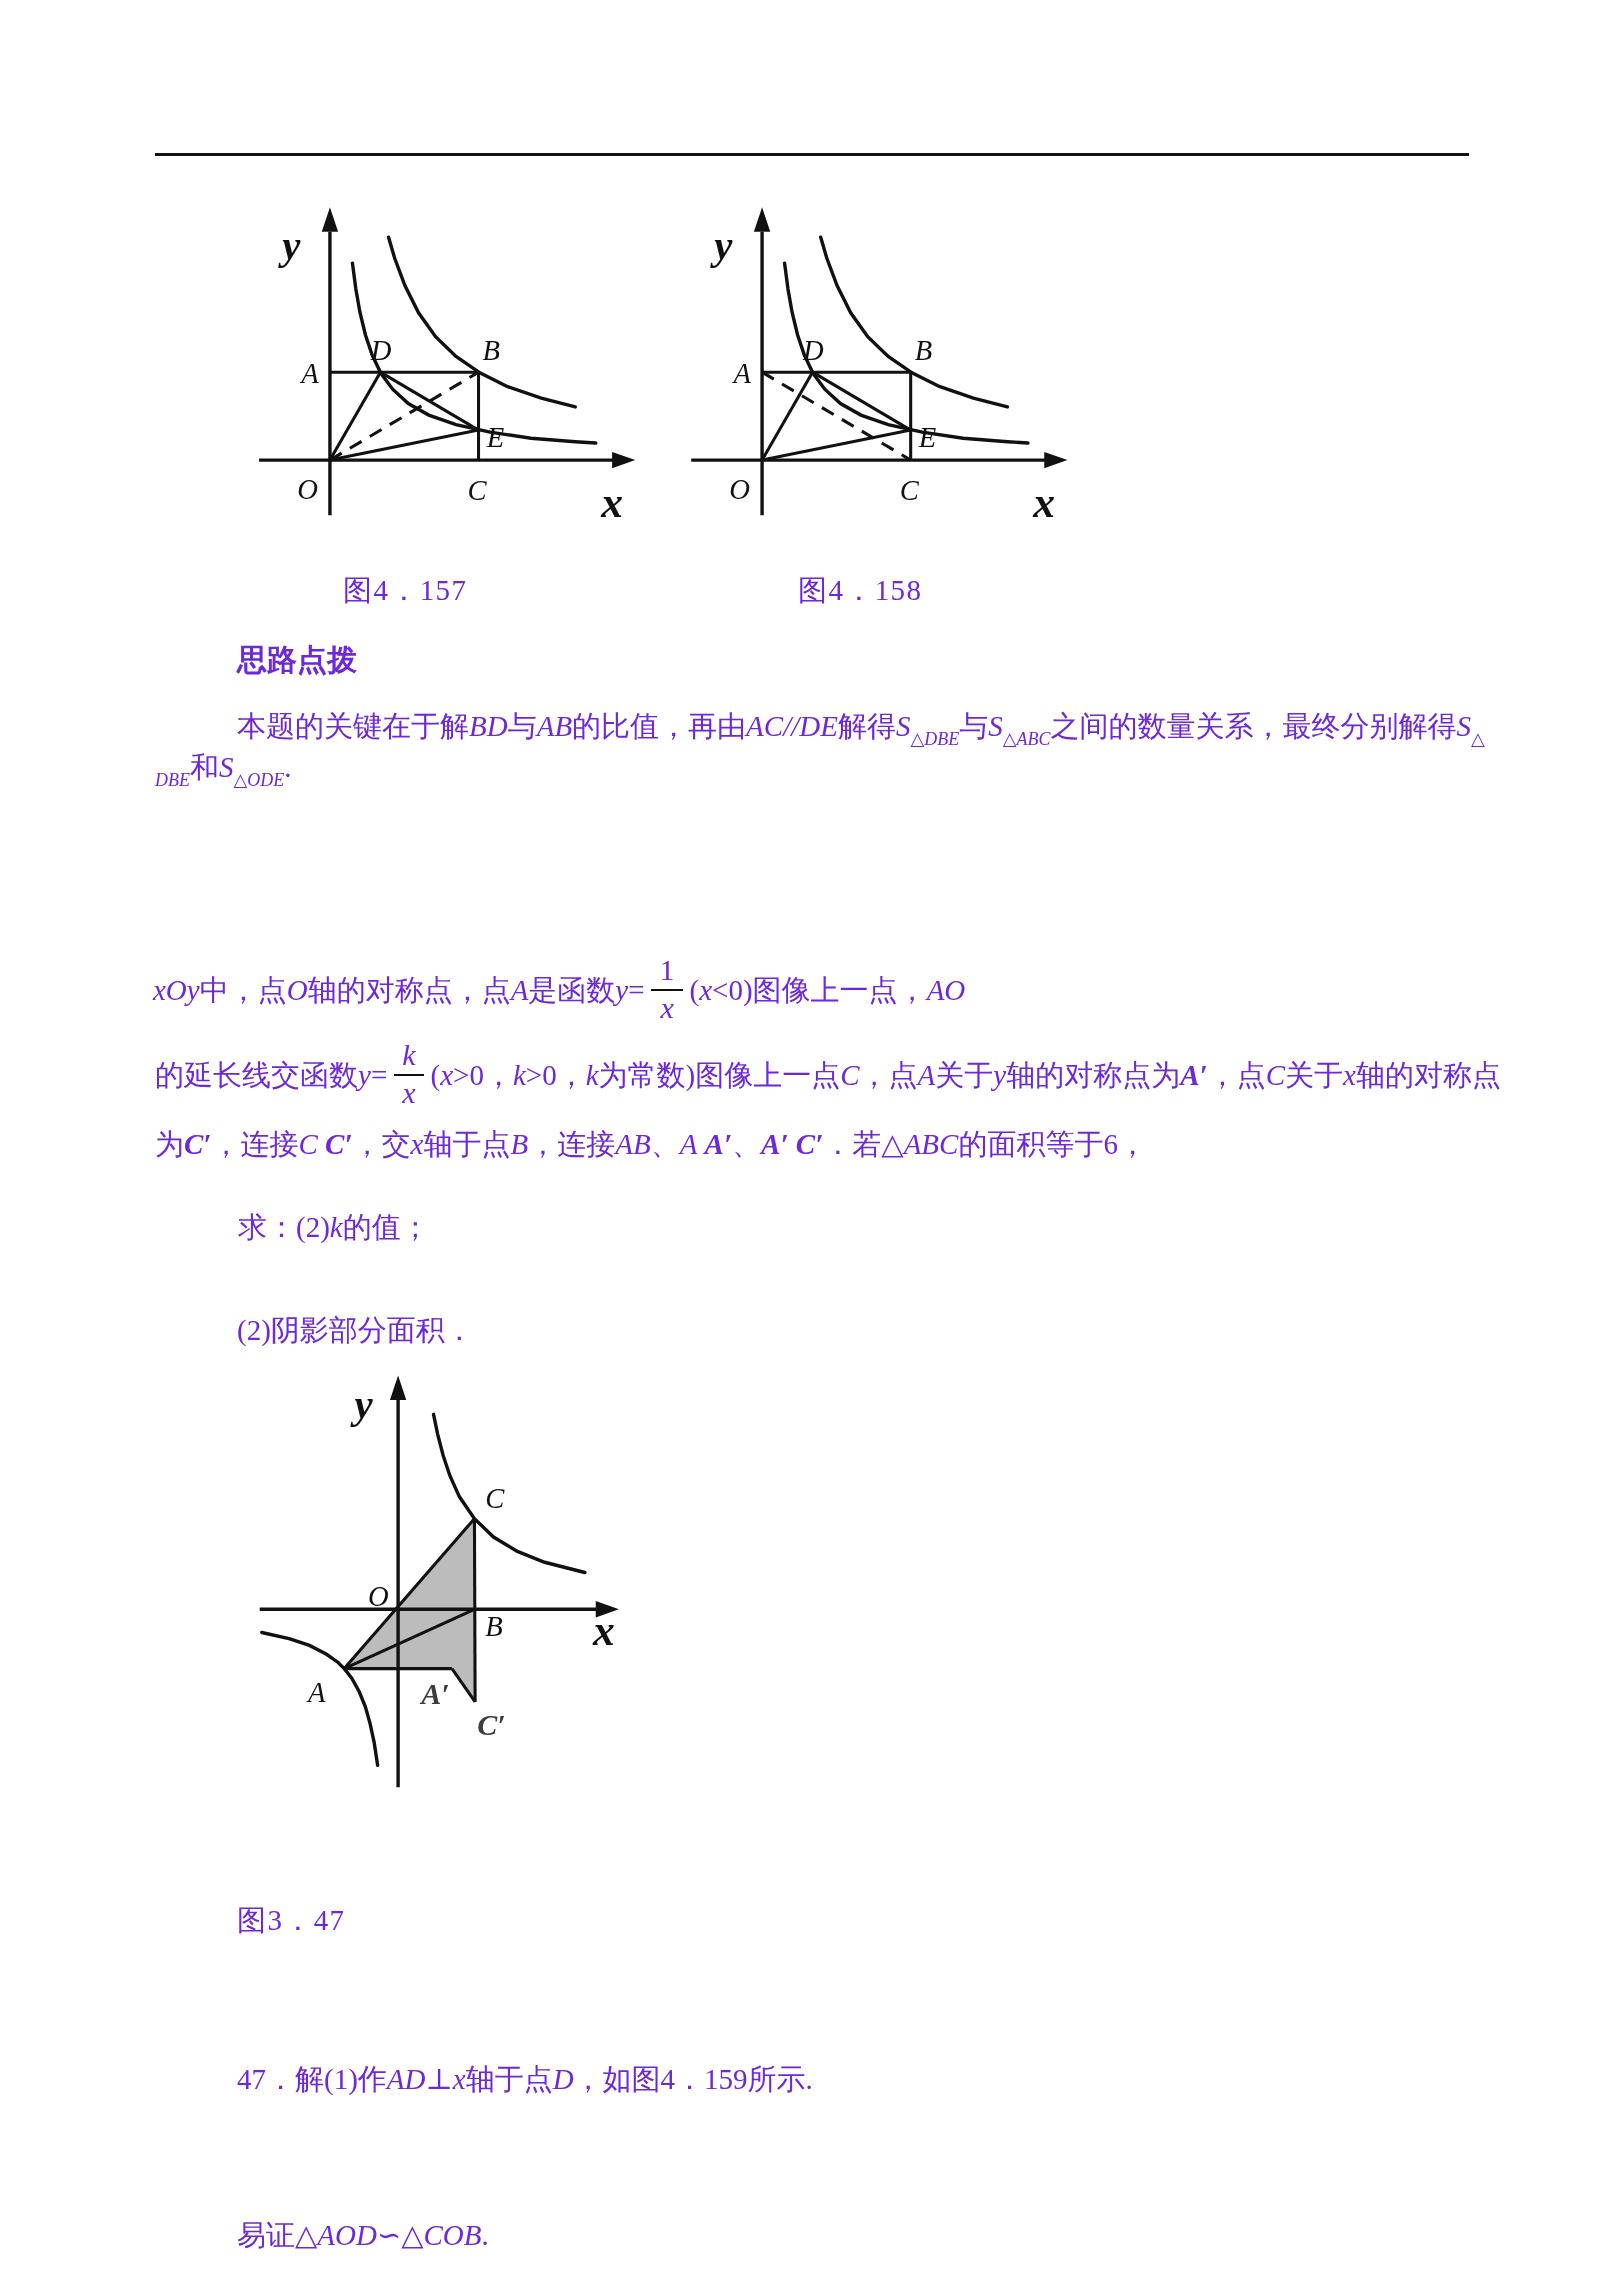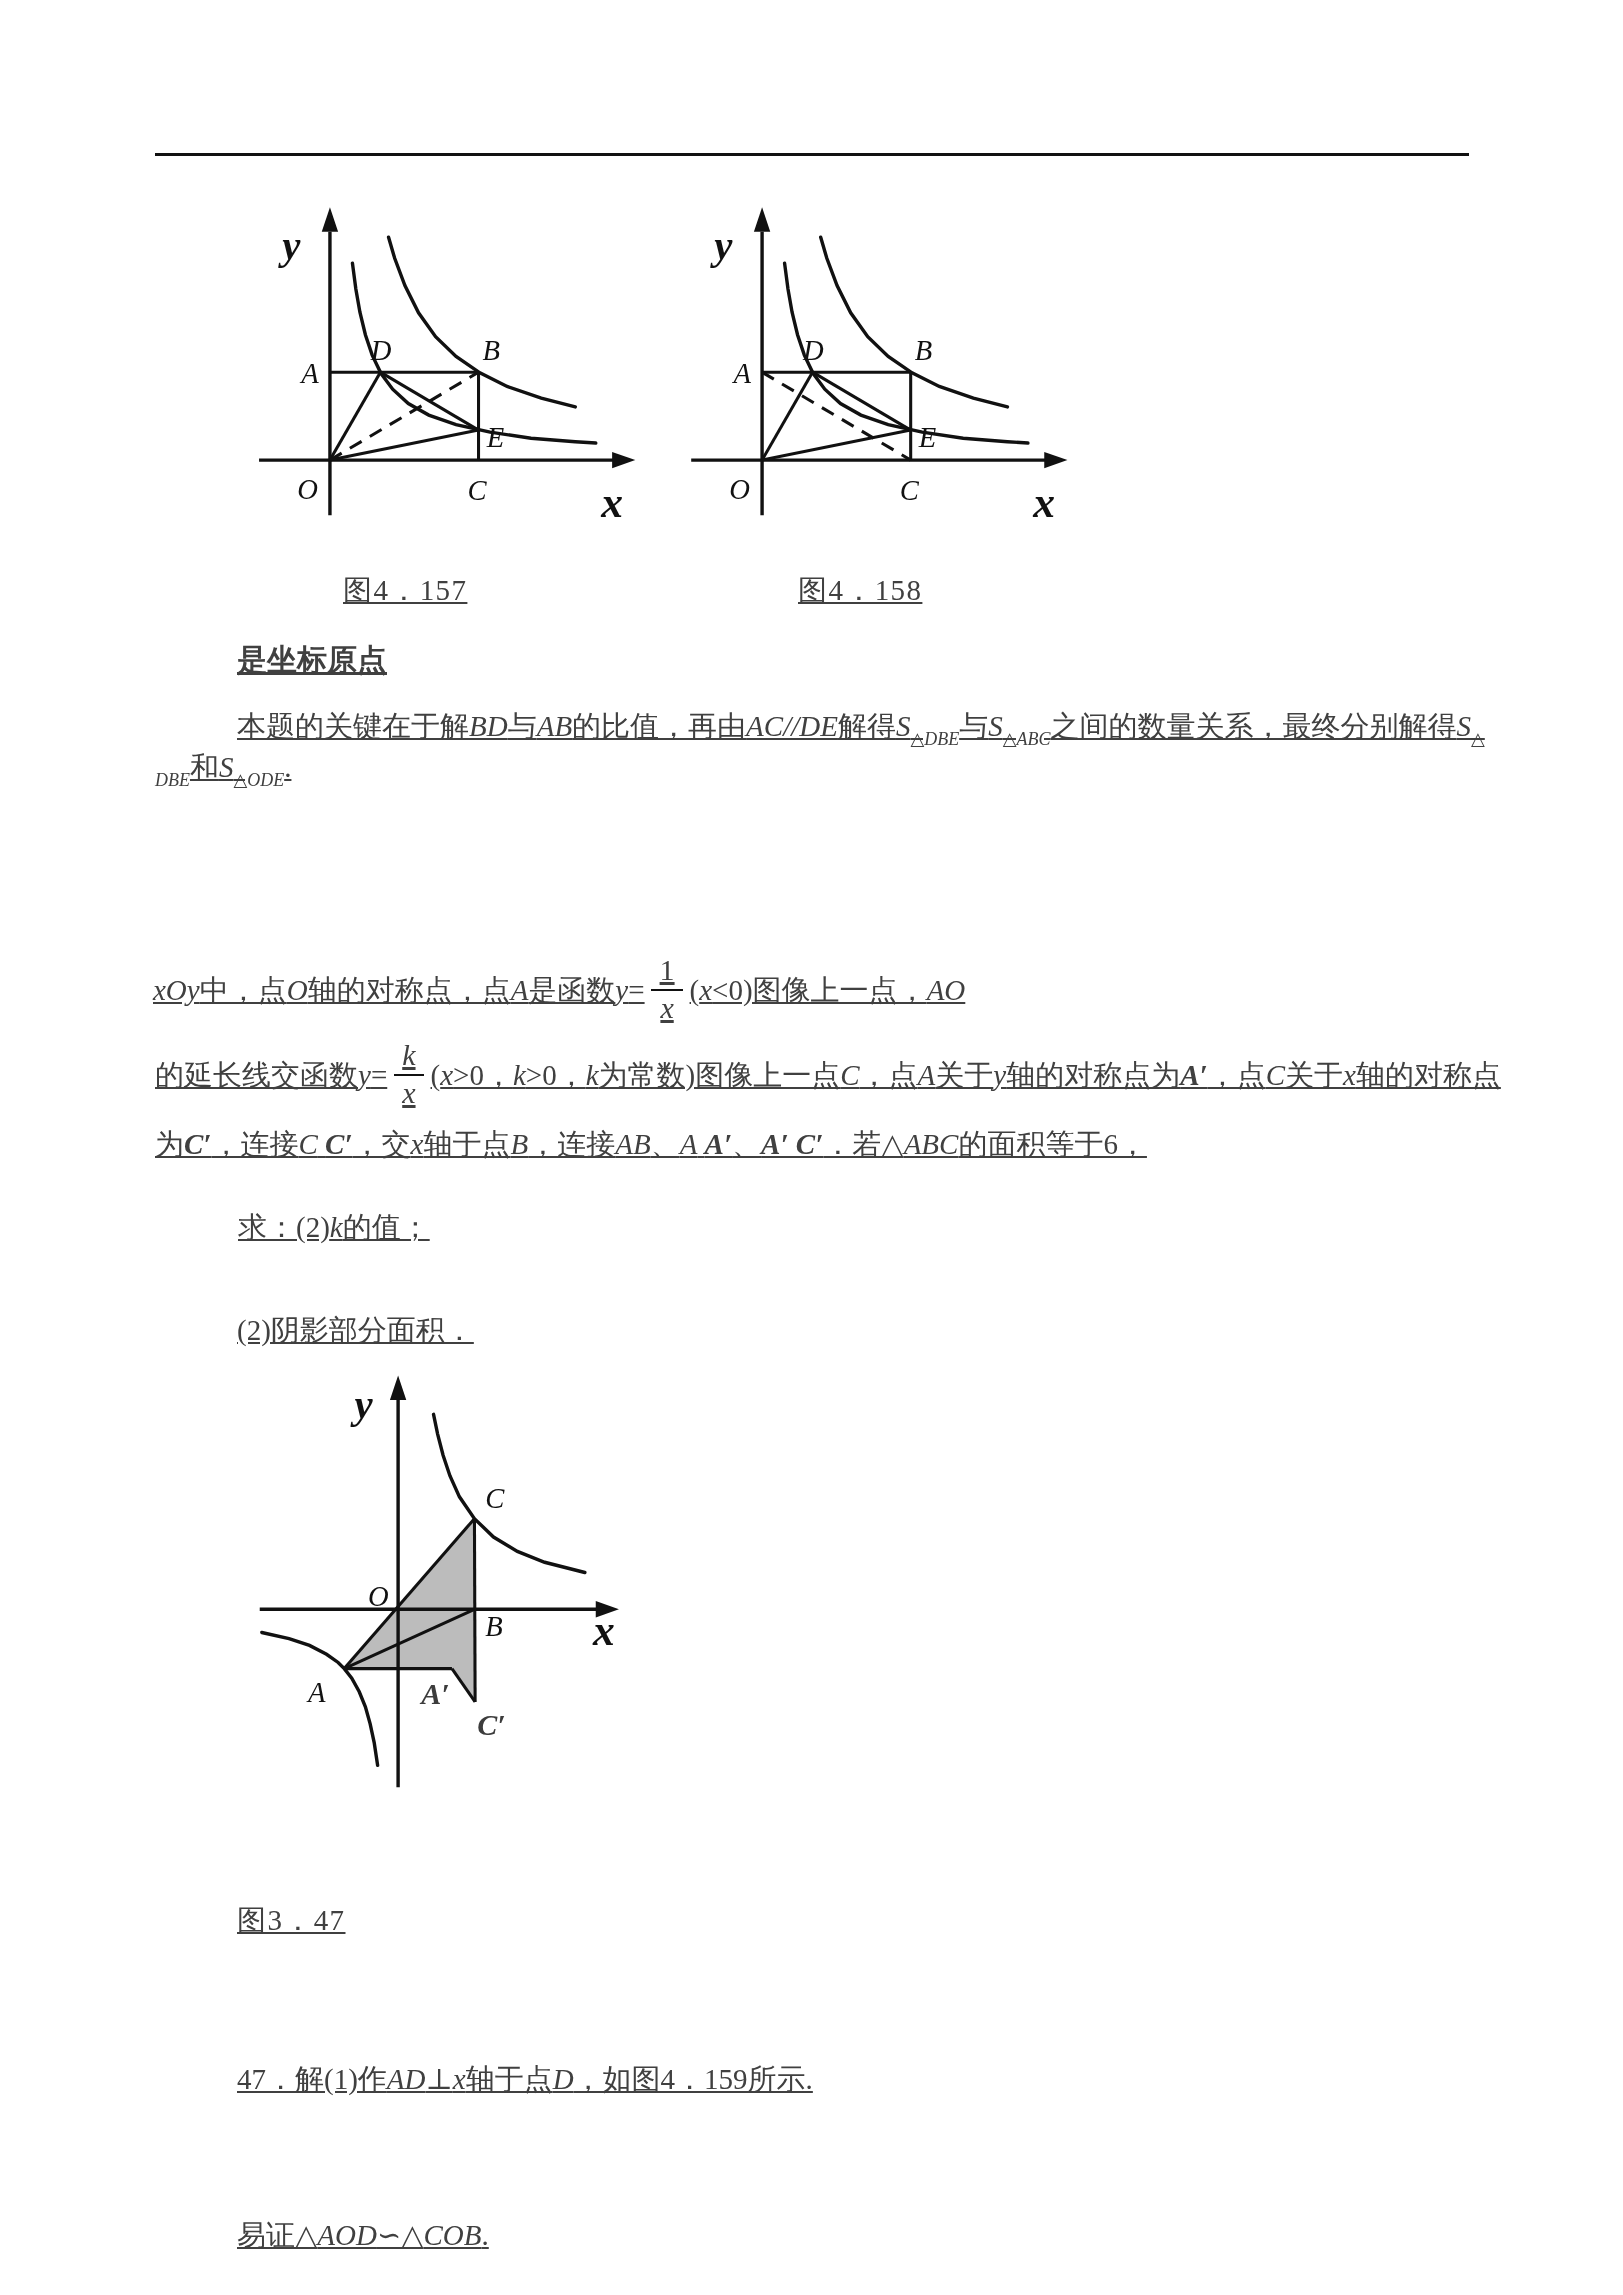--- a/index.html
+++ b/index.html
@@ -10,22 +10,21 @@
     overflow:hidden;
     font-family:"Liberation Serif","DejaVu Serif",serif;
     color:#111111;
   }
   .rule{position:absolute;background:#111111;}
   .line{
     position:absolute;
     white-space:nowrap;
     font-size:29px;
     line-height:1.18;
-    color:#404040;
-    text-decoration:underline;
+    color:#6d28d9;
   }
   .mline{ 
     display:flex;
     align-items:center;
     height:150px;
   }
   .heading{font-weight:700;font-size:30px;}
   .caption{font-size:29px;letter-spacing:1.4px;}
   .var{font-style:italic;font-family:"Liberation Serif","DejaVu Serif",serif;}
   .bv{font-weight:700;}
@@ -128,21 +127,21 @@
       <text x="712" y="2400" class="pt">B</text>
       <text x="452" y="2497" class="pt">A</text>
       <text x="618" y="2500" class="prm">A′</text>
       <text x="700" y="2545" class="prm">C′</text>
     </g>
   </svg>
 
   <div class="line caption" style="left:343px;top:573px;">图4．157</div>
   <div class="line caption" style="left:798px;top:573px;">图4．158</div>
 
-  <div class="line heading" style="left:237px;top:642px;">是坐标原点</div>
+  <div class="line heading" style="left:237px;top:642px;">思路点拨</div>
   <div class="line" style="left:237px;top:709px;"><span>本题的关键在于解</span><span class="var">BD</span><span>与</span><span class="var">AB</span><span>的比值，再由</span><span class="var">AC//DE</span><span>解得</span><span class="var">S<span class="sub var">△DBE</span></span><span>与</span><span class="var">S<span class="sub var">△ABC</span></span><span>之间的数量关系，最终分别解得</span><span class="var">S<span class="sub var">△</span></span></div>
   <div class="line" style="left:155px;top:750px;"><span class="var"><span class="sub var">DBE</span></span><span>和</span><span class="var">S<span class="sub var">△ODE</span></span><span>.</span></div>
 
   <div class="line mline" style="left:153px;top:915px;">
       <span class="var">xOy</span>
       <span>中，点</span>
       <span class="var">O</span>
       <span>轴的对称点，点</span>
       <span class="var">A</span>
       <span>是函数</span>

